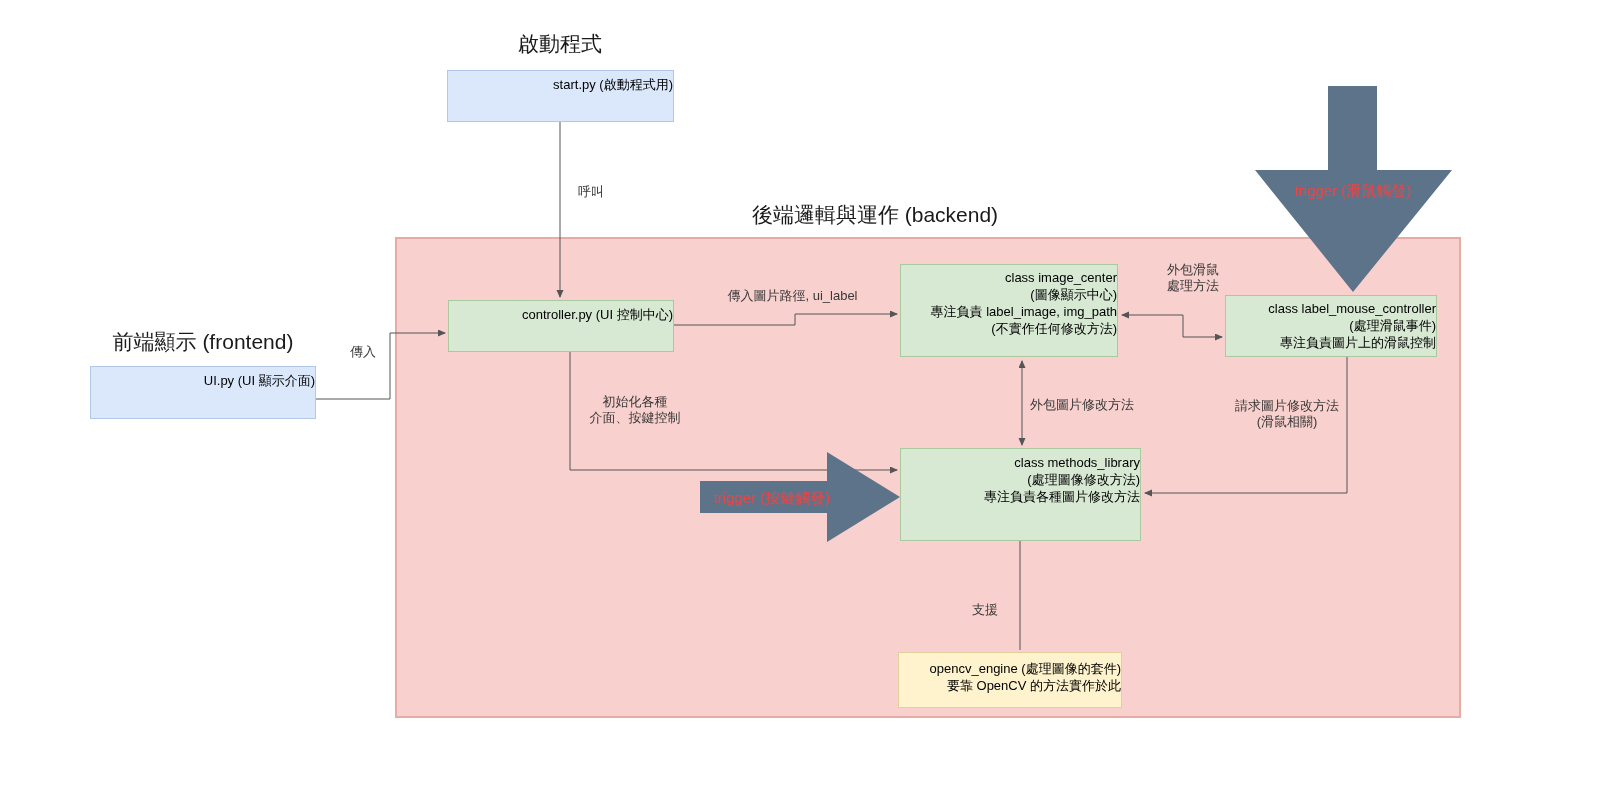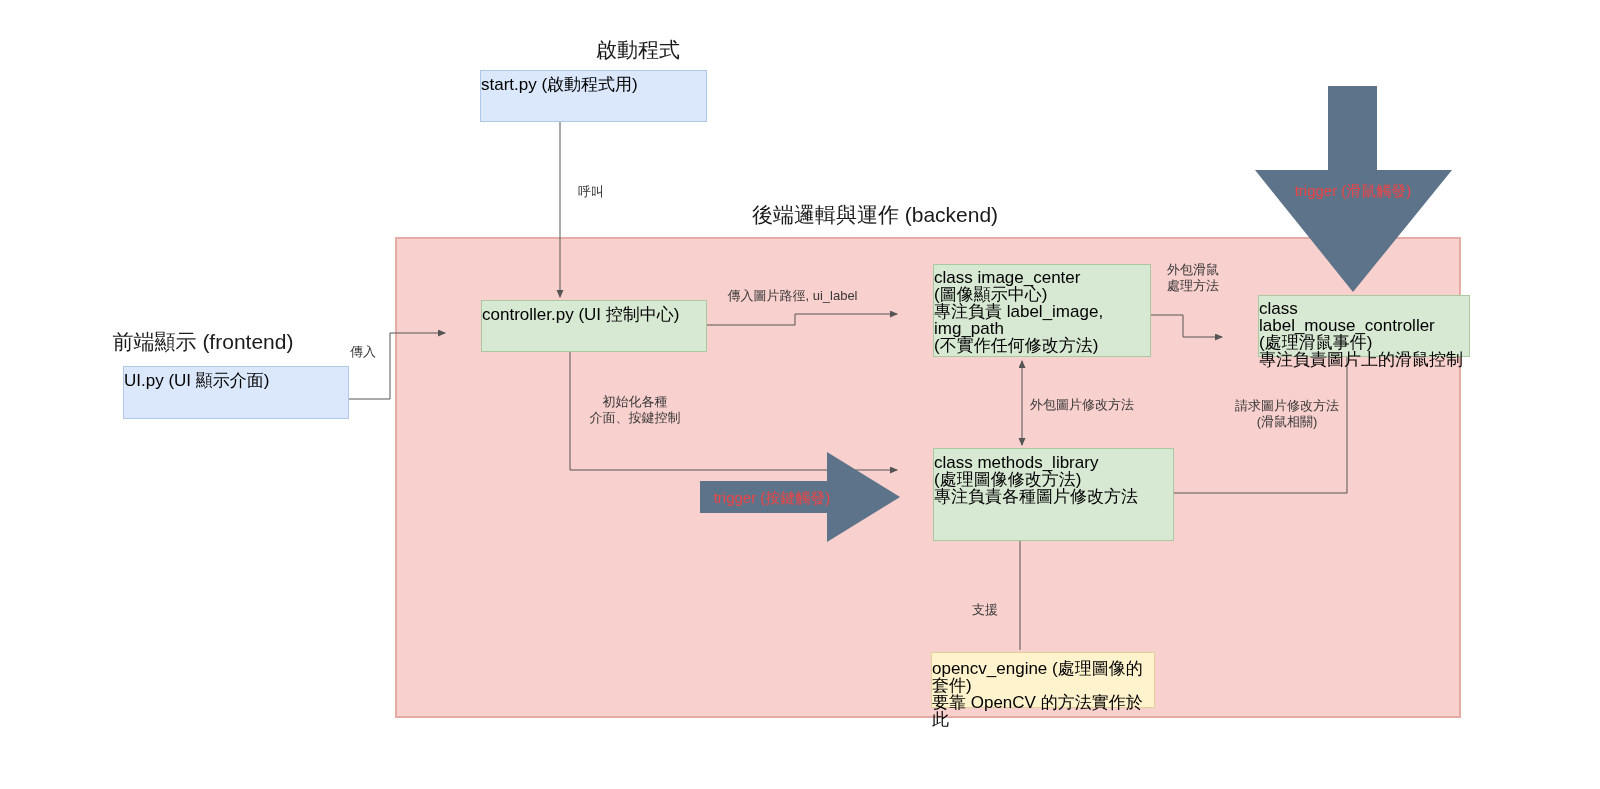--- a/index.html
+++ b/index.html
@@ -7,34 +7,34 @@
     position:relative;width:1600px;height:789px;overflow:hidden;
     font-family:"Liberation Sans","DejaVu Sans",sans-serif;color:#000;background:#fff;
   }
   .region{
     position:absolute;left:395px;top:237px;width:1066px;height:481px;
     background:#f8d0cd;border:2px solid #e7aba6;box-sizing:border-box;
   }
   svg.overlay{position:absolute;left:0;top:0;width:1600px;height:789px;}
   .box{
     position:absolute;box-sizing:border-box;border:1px solid;
-    font-size:17px;line-height:17px;text-align:left;padding-top:5px;margin-left:33px;
+    font-size:13px;line-height:17px;text-align:right;padding-top:5px;
   }
   .blue{background:#dbe8fb;border-color:#b1c8e8;}
   .green{background:#d7e8d3;border-color:#abc9a0;}
   .yellow{background:#fff3cd;border-color:#e2cf9b;}
   .b-start{left:447px;top:70px;width:227px;height:52px;}
   .b-ui{left:90px;top:366px;width:226px;height:53px;}
   .b-controller{left:448px;top:300px;width:226px;height:52px;}
   .b-imgcenter{left:900px;top:264px;width:218px;height:93px;padding-top:4px;}
   .b-lmc{left:1225px;top:295px;width:212px;height:62px;padding-top:4px;}
   .b-methods{left:900px;top:448px;width:241px;height:93px;}
   .b-opencv{left:898px;top:652px;width:224px;height:56px;padding-top:7px;}
   .sec-title{position:absolute;font-size:21px;color:#1a1a1a;text-align:center;}
-  .t-start{left:440px;top:36px;width:240px;text-align:right;}
+  .t-start{left:440px;top:30px;width:240px;}
   .t-frontend{left:83px;top:328px;width:240px;}
   .t-backend{left:725px;top:201px;width:300px;}
   .elabel{position:absolute;font-size:13px;line-height:16px;color:#383838;white-space:nowrap;}
   .center{text-align:center;}
   .trigger-text{
     position:absolute;color:#ef4444;font-size:15px;text-align:center;white-space:nowrap;
   }
   .tt-mouse{left:1253px;top:182px;width:200px;}
   .tt-key{left:692px;top:489px;width:160px;}
 </style>

